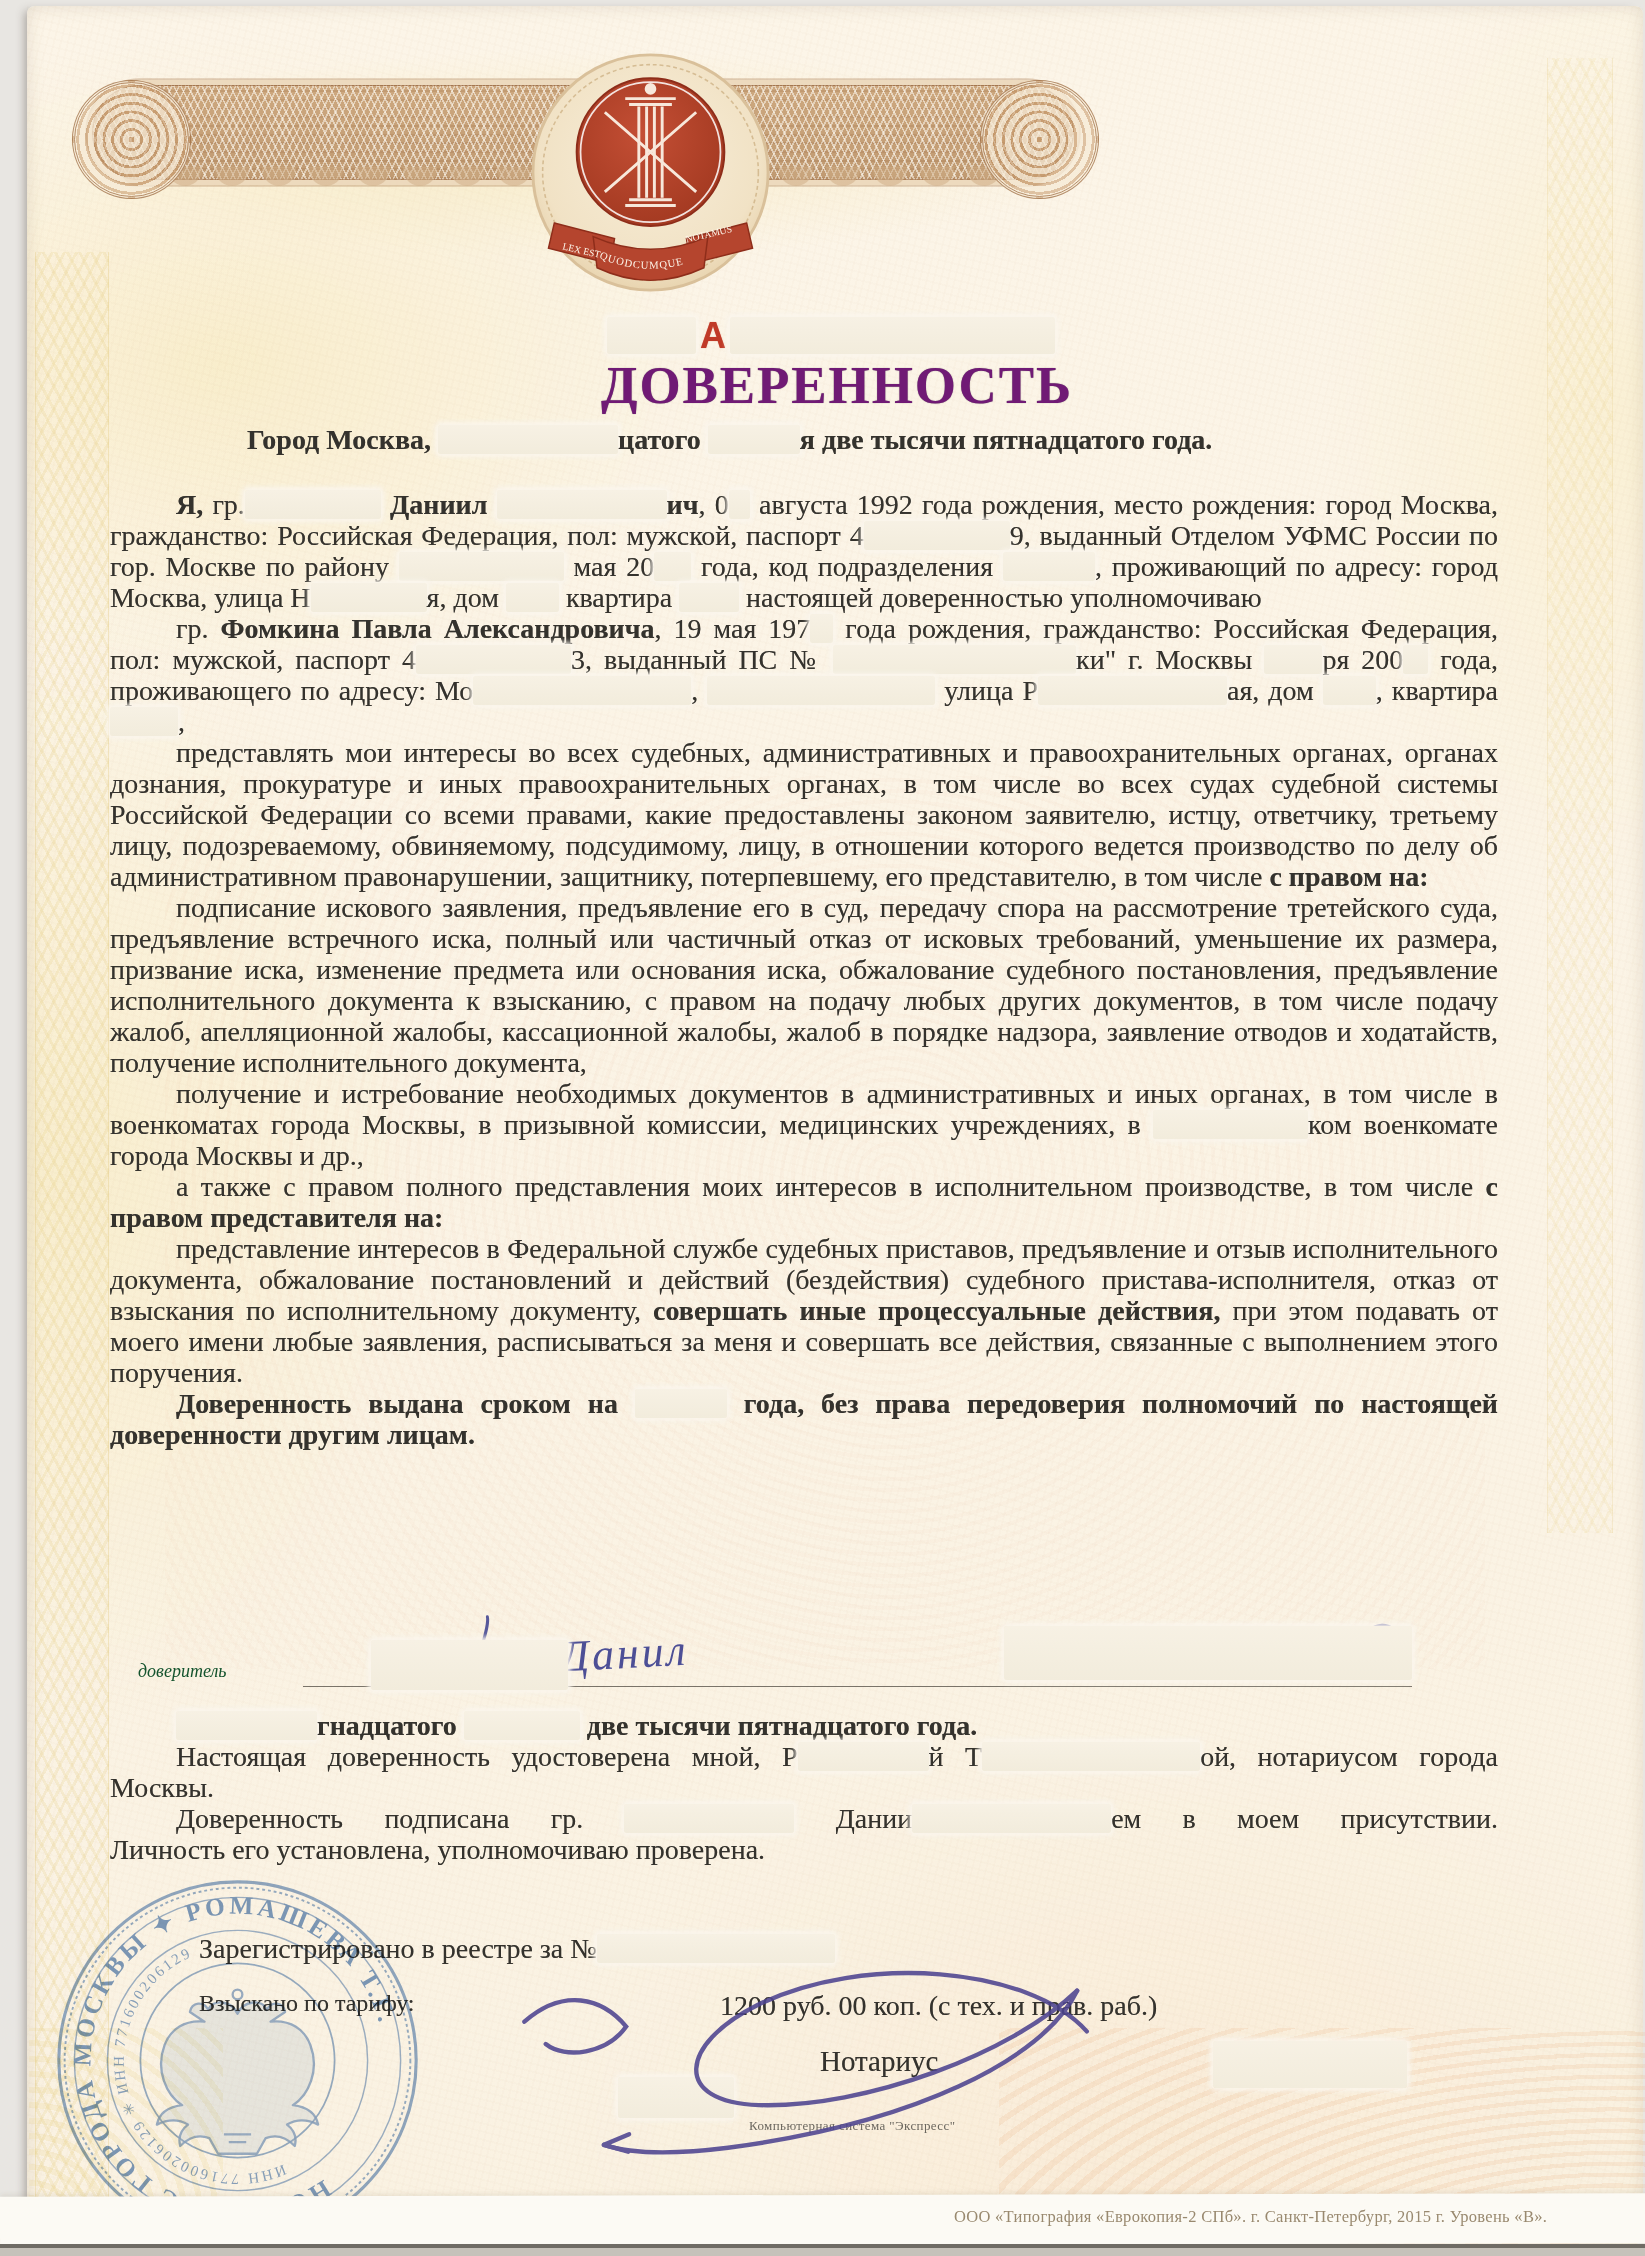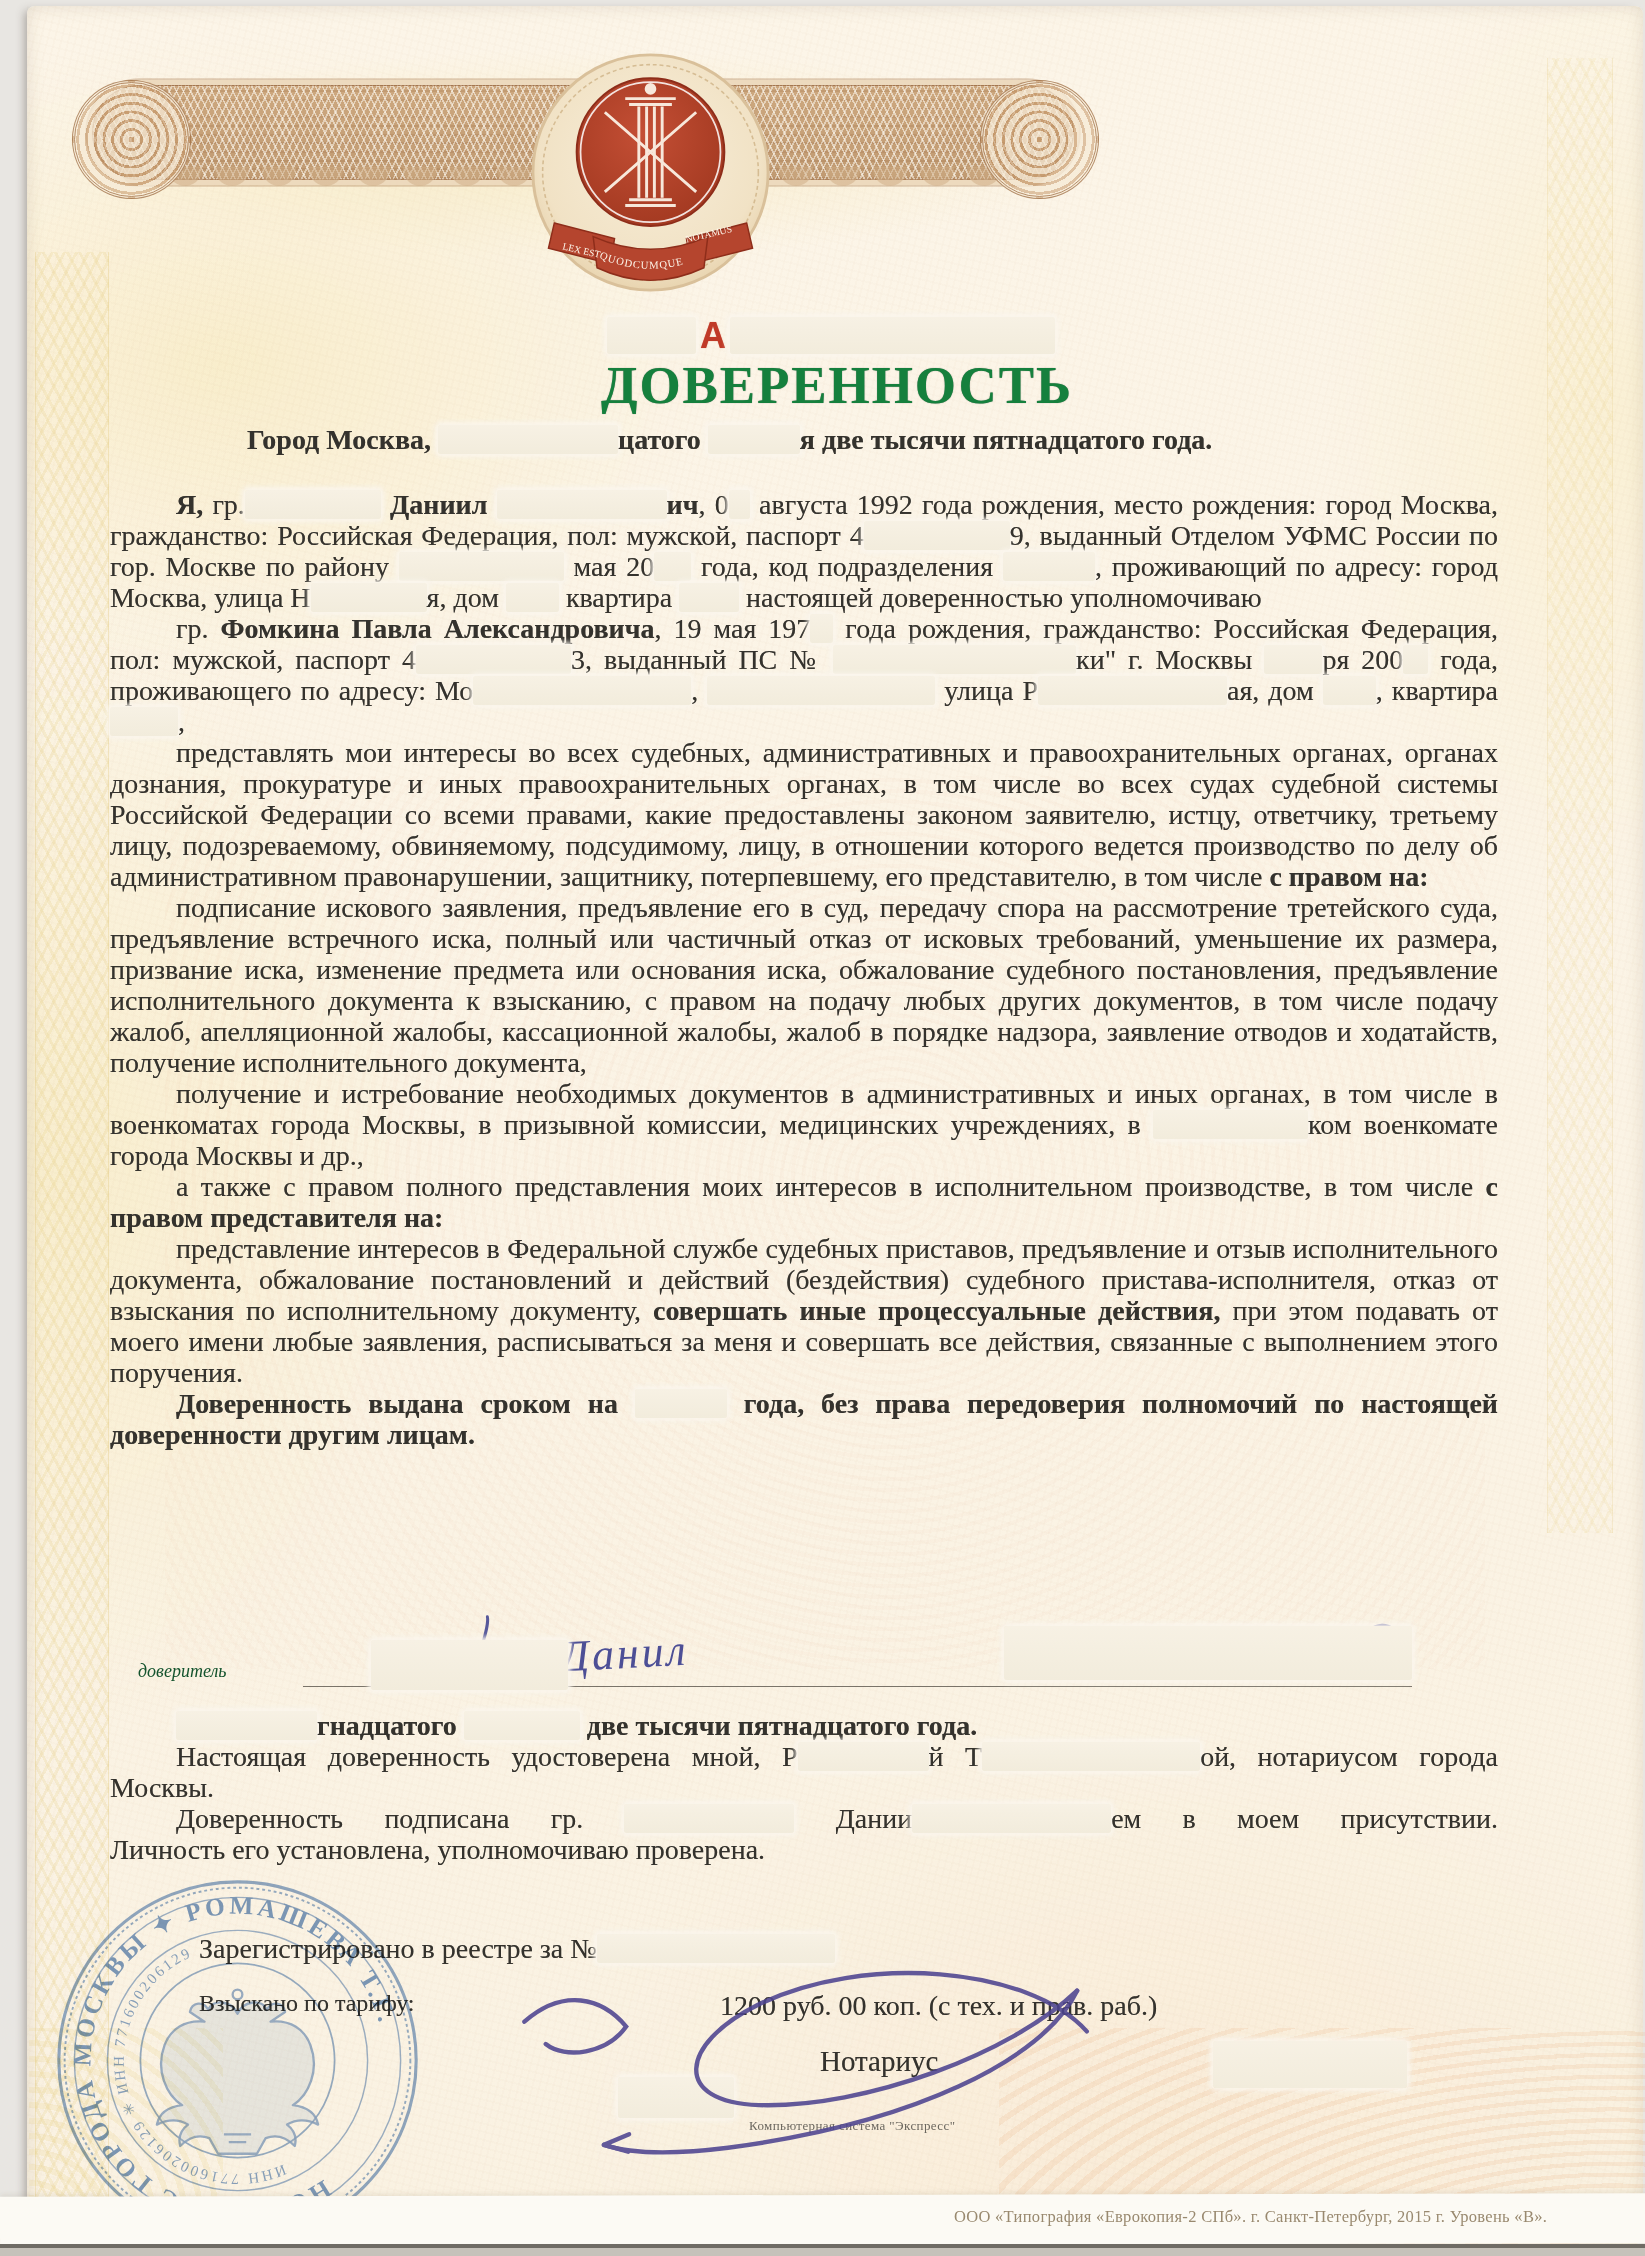--- a/index.html
+++ b/index.html
@@ -56,21 +56,21 @@
   
   .serial{position:absolute;left:607px;top:314px;height:43px;display:flex;align-items:center;gap:3.9px;}
   .serial .ltr{color:#c03a28;font-size:36px;font-weight:bold;font-family:"Liberation Sans",sans-serif;
         text-shadow:0 0 1px rgba(192,58,40,.6);}
   .patch,.redact{background:linear-gradient(#f7f1e4,#f2ecdc);border-radius:2.9px;
         box-shadow:0 0 5.8px 2.9px rgba(250,246,237,.95);}
   .patch{position:absolute;}
   .redact{display:inline-block;height:1.02em;vertical-align:-0.18em;}
   
   .title{position:absolute;left:110px;top:355px;width:1388px;margin:0;text-align:center;padding-left:33px;
-        font-size:53px;font-weight:bold;letter-spacing:1.9px;color:#15803d;text-shadow:0 0 1px rgba(46,45,41,.55);}
+        font-size:53px;font-weight:bold;letter-spacing:1.9px;color:#701a75;text-shadow:0 0 1px rgba(46,45,41,.55);}
   .dateline{position:absolute;left:247px;top:424px;font-size:28px;font-weight:bold;white-space:nowrap;
         text-shadow:0 0 0.6px rgba(52,50,45,.5);}
   .flow{position:absolute;left:110px;width:1388px;font-size:28px;line-height:31px;text-align:justify;
         text-shadow:0 0 0.6px rgba(52,50,45,.5);}
   .bodytext{top:489px;} .notarytext{top:1710px;}
   .flow p{margin:0;text-indent:66px;}
   .flow p.noindent{text-indent:0;}
   .flow p.jlast{text-align-last:justify;}
   .b{font-weight:bold;}
   .sig-label{position:absolute;left:138px;top:1661px;font-style:italic;font-size:18px;color:#14532d;}

